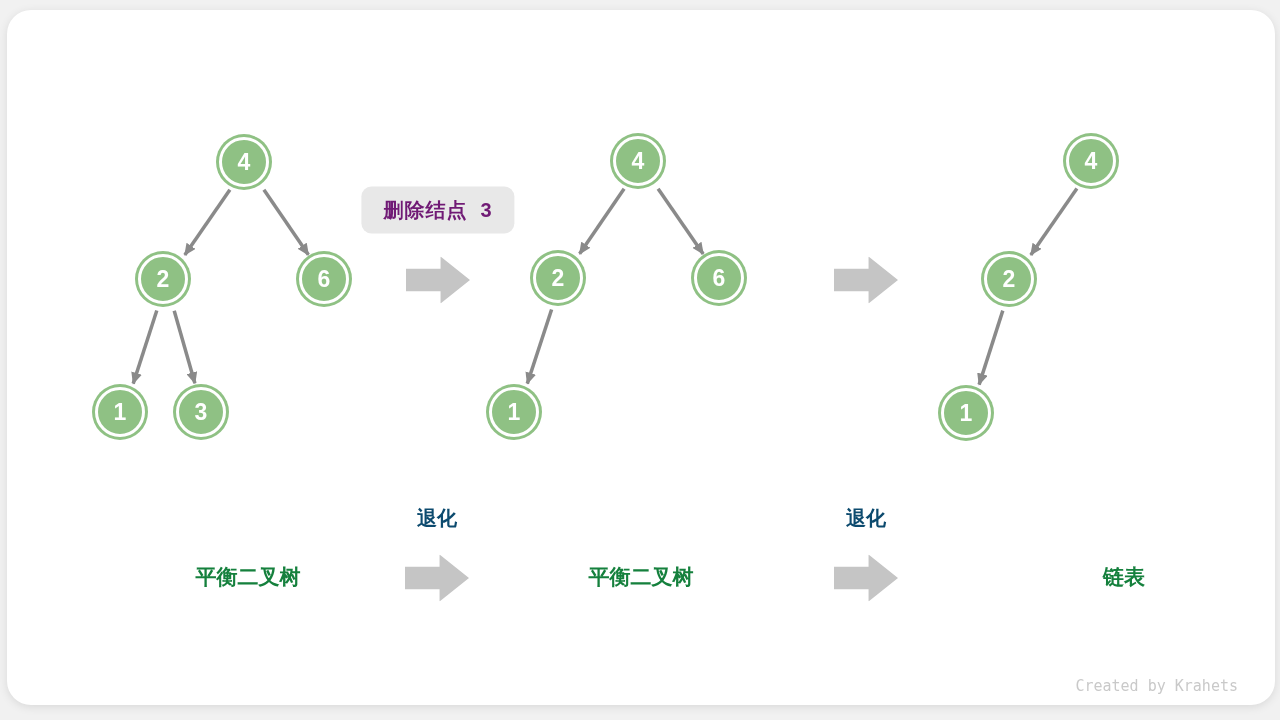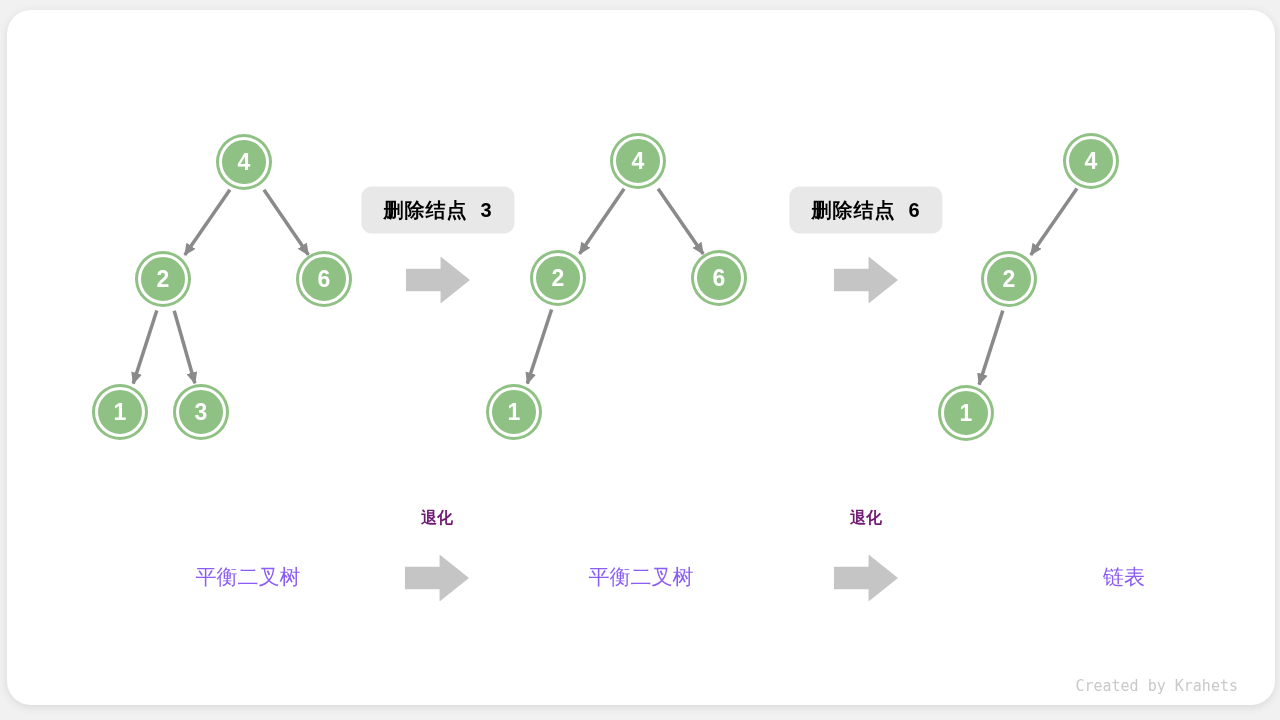--- a/index.html
+++ b/index.html
@@ -51,21 +51,21 @@
     font-weight: bold;
     display: flex;
     align-items: center;
     justify-content: center;
     line-height: 1;
   }
   .badge {
     position: absolute;
     transform: translate(-50%, -50%);
     background: #e8e8e8;
-    color: #000000;
+    color: #701a75;
     font-size: 20px;
     font-weight: bold;
     border-radius: 10px;
     padding: 10px 22px;
     white-space: pre;
     letter-spacing: 1px;
   }
   .badge-0 { left: 438px; top: 210px; }
   .badge-1 { left: 866px; top: 210px; }
   .block-arrow {
@@ -76,33 +76,33 @@
     background: #c5c5c5;
     clip-path: polygon(0% 26%, 54% 26%, 54% 0%, 100% 50%, 54% 100%, 54% 74%, 0% 74%);
   }
   .arrow-mid-0 { left: 438px; top: 280px; }
   .arrow-mid-1 { left: 866px; top: 280px; }
   .arrow-bot-0 { left: 437px; top: 578px; }
   .arrow-bot-1 { left: 866px; top: 578px; }
   .degrade {
     position: absolute;
     transform: translate(-50%, -50%);
-    color: #701a75;
-    font-size: 16px;
+    color: #0c4a6e;
+    font-size: 20px;
     font-weight: bold;
     white-space: nowrap;
   }
   .degrade-0 { left: 437px; top: 518px; }
   .degrade-1 { left: 866px; top: 518px; }
   .caption {
     position: absolute;
     transform: translate(-50%, -50%);
-    color: #8b5cf6;
+    color: #15803d;
     font-size: 21px;
-    font-weight: normal;
+    font-weight: bold;
     white-space: nowrap;
   }
   .caption-0 { left: 248px; top: 577px; }
   .caption-1 { left: 641px; top: 577px; }
   .caption-2 { left: 1124px; top: 577px; }
   .watermark {
     position: absolute;
     right: 42px;
     top: 677px;
     color: #c9c9c9;
@@ -144,21 +144,20 @@
       <div class="tree-node" style="left: 613px; top: 136px;">4</div>
       <div class="tree-node" style="left: 533px; top: 253px;">2</div>
       <div class="tree-node" style="left: 694px; top: 253px;">6</div>
       <div class="tree-node" style="left: 489px; top: 387px;">1</div>
       <div class="tree-node" style="left: 1066px; top: 136px;">4</div>
       <div class="tree-node" style="left: 984px; top: 254px;">2</div>
       <div class="tree-node" style="left: 941px; top: 388px;">1</div>
     </div>
 
   <div class="badge badge-0">删除结点  3</div>
-  <div class="badge badge-1">删除结点  6</div>
 
   <div class="block-arrow arrow-mid-0"></div>
   <div class="block-arrow arrow-mid-1"></div>
   <div class="block-arrow arrow-bot-0"></div>
   <div class="block-arrow arrow-bot-1"></div>
 
   <div class="degrade degrade-0">退化</div>
   <div class="degrade degrade-1">退化</div>
 
   <div class="caption caption-0">平衡二叉树</div>

